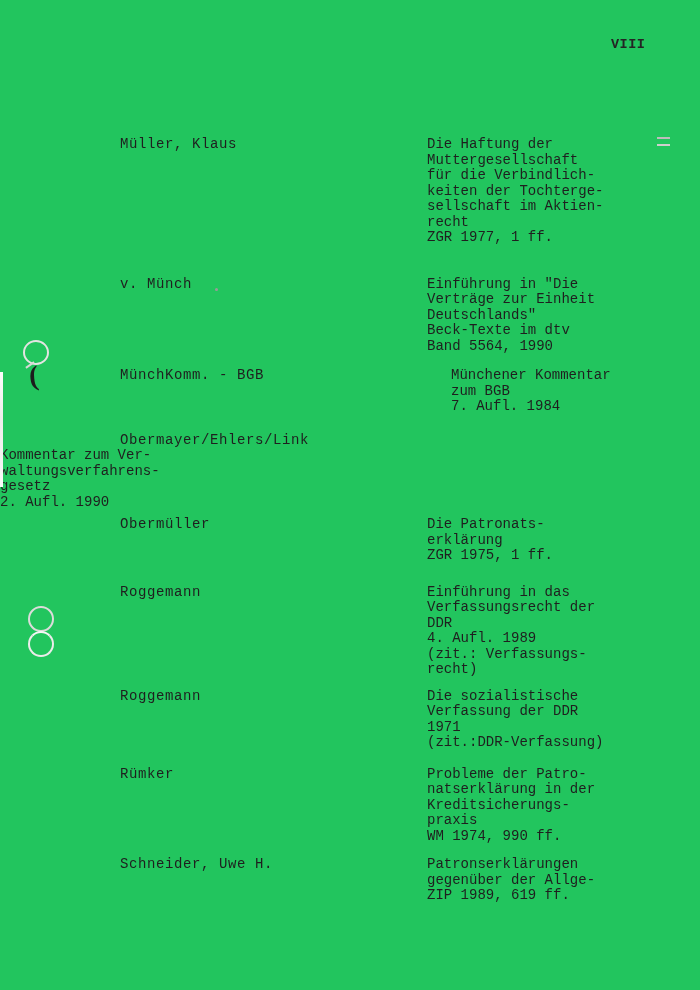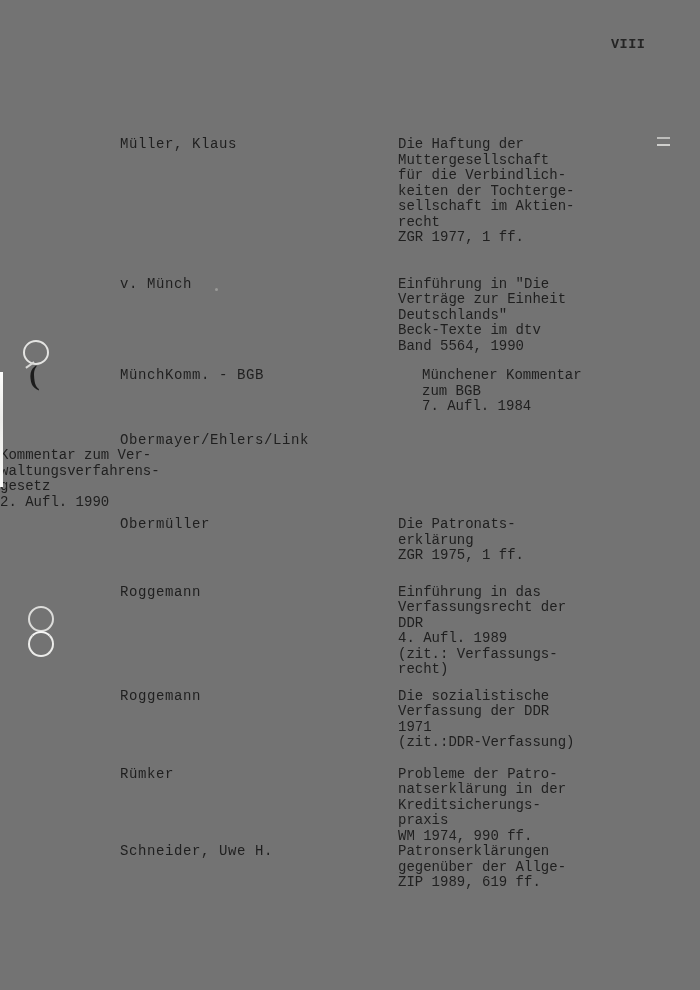--- a/index.html
+++ b/index.html
@@ -1,20 +1,20 @@
 <!DOCTYPE html>
 <html><head>
 <meta charset="utf-8">
 <style>
   html, body { margin: 0; padding: 0; background: #ffffff; }
   .page {
     position: relative;
     width: 700px;
     height: 990px;
-    background: #737373;
+    background: #22c55e;
     font-family: "Liberation Mono", "DejaVu Sans Mono", monospace;
     color: #1f1f1f;
     overflow: hidden;
   }
   .page-number {
     position: absolute;
     top: 37px;
     left: 611px;
     font-size: 13.5px;
     letter-spacing: 0.5px;
@@ -28,34 +28,34 @@
     width: 700px;
   }
   .entry {
     display: flex;
     align-items: flex-start;
     font-size: 14px;
     line-height: 15.5px;
   }
   .entry .author {
     margin-left: 120px;
-    width: 278px;
+    width: 307px;
     letter-spacing: 0.6px;
     white-space: pre;
   }
   .entry .work { width: 243px; white-space: pre; }
   
   .entry:nth-child(2) { margin-top: 31px; }
   .entry:nth-child(3) { margin-top: 14px; gap: 24px; }
   .entry:nth-child(4) { margin-top: 18px; flex-direction: column; }
   .entry:nth-child(5) { margin-top: 7px; }
   .entry:nth-child(6) { margin-top: 21px; }
   .entry:nth-child(7) { margin-top: 11px; }
   .entry:nth-child(8) { margin-top: 16px; }
-  .entry:nth-child(9) { }
+  .entry:nth-child(9) { margin-top: 13px; }
 
   
   .punch-hole {
     position: absolute;
     border-radius: 50%;
     background: transparent;
   }
   .hole-1 { left: 23px; top: 340px; width: 22px; height: 21px; border: 2px solid #e4e4e2; }
   .hole-2 { left: 28px; top: 606px; width: 22px; height: 22px; border: 2px solid #dcdcda; }
   .hole-3 { left: 28px; top: 631px; width: 22px; height: 22px;

